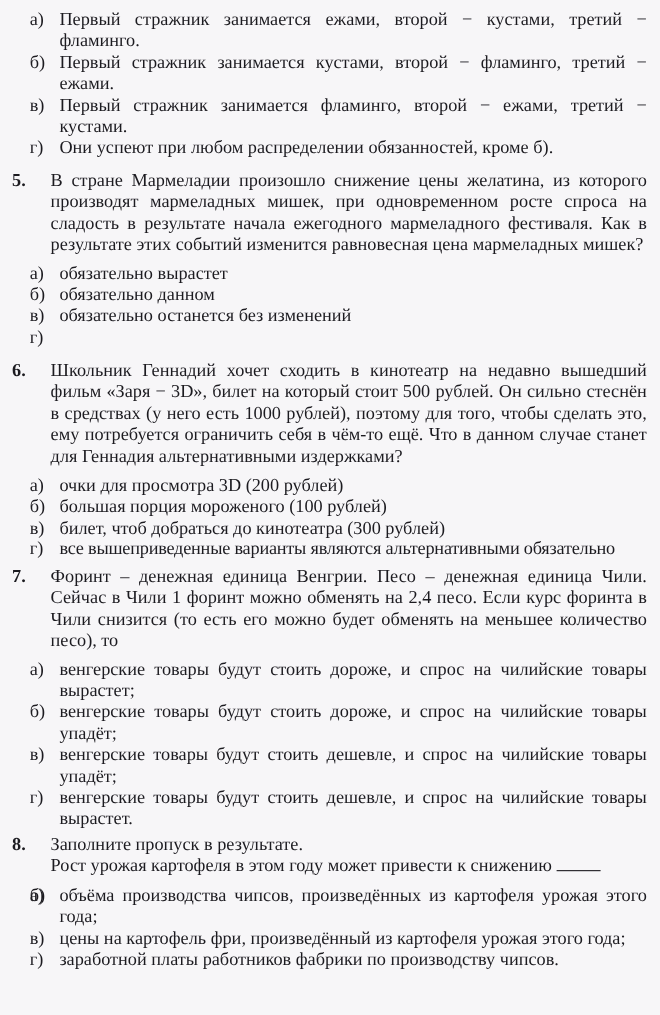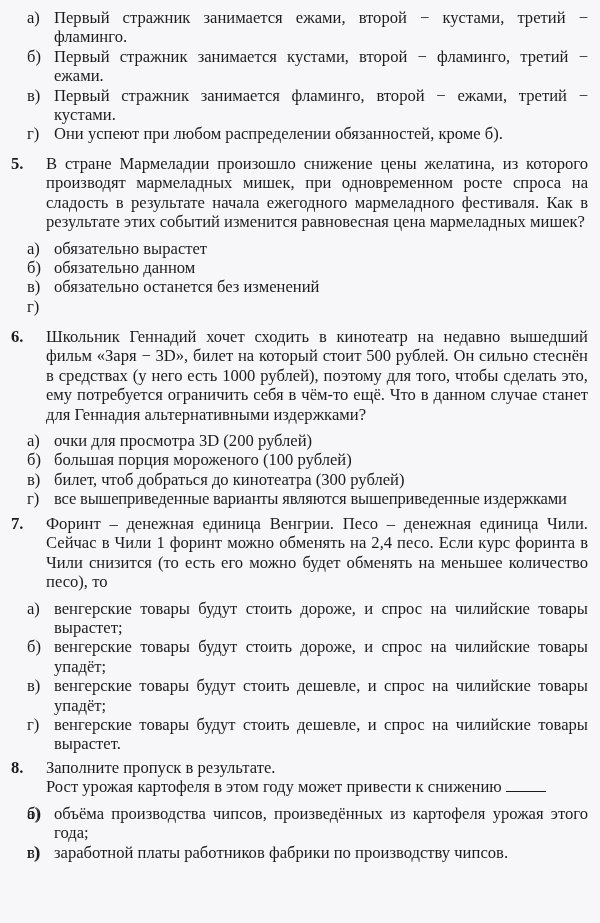--- a/index.html
+++ b/index.html
@@ -115,21 +115,21 @@
     <div class="opt">
       <span class="letter">б)</span>
       <span>большая порция мороженого (100 рублей)</span>
     </div>
     <div class="opt">
       <span class="letter">в)</span>
       <span>билет, чтоб добраться до кинотеатра (300 рублей)</span>
     </div>
     <div class="opt" style="padding-right:0;">
       <span class="letter">г)</span>
-      <span style="letter-spacing:-0.2px;">все вышеприведенные варианты являются вышеприведенные издержками</span>
+      <span style="letter-spacing:-0.2px;">все вышеприведенные варианты являются альтернативными обязательно</span>
     </div>
   </div>
 
   <div style="position:absolute; top:514px; left:0; width:600px;">
     <div class="q">
       <span class="num">7.</span>
       <span>Форинт – денежная единица Венгрии. Песо – денежная единица Чили. Сейчас в Чили 1 форинт можно обменять на 2,4 песо. Если курс форинта в Чили снизится (то есть его можно будет обменять на меньшее количество песо), то</span>
     </div>
     <div style="height:7px"></div>
     <div class="opt">
@@ -162,20 +162,21 @@
     <div style="height:7px"></div>
     <div class="opt">
       <span class="letter">а)</span>
     </div>
     <div class="opt">
       <span class="letter">б)</span>
       <span>объёма производства чипсов, произведённых из картофеля урожая этого года;</span>
     </div>
     <div class="opt">
       <span class="letter">в)</span>
+      <span>цены на картофель фри, произведённый из картофеля урожая этого года;</span>
     </div>
     <div class="opt">
       <span class="letter">г)</span>
       <span>заработной платы работников фабрики по производству чипсов.</span>
     </div>
   </div>
 
 </div>
 
 </body></html>

